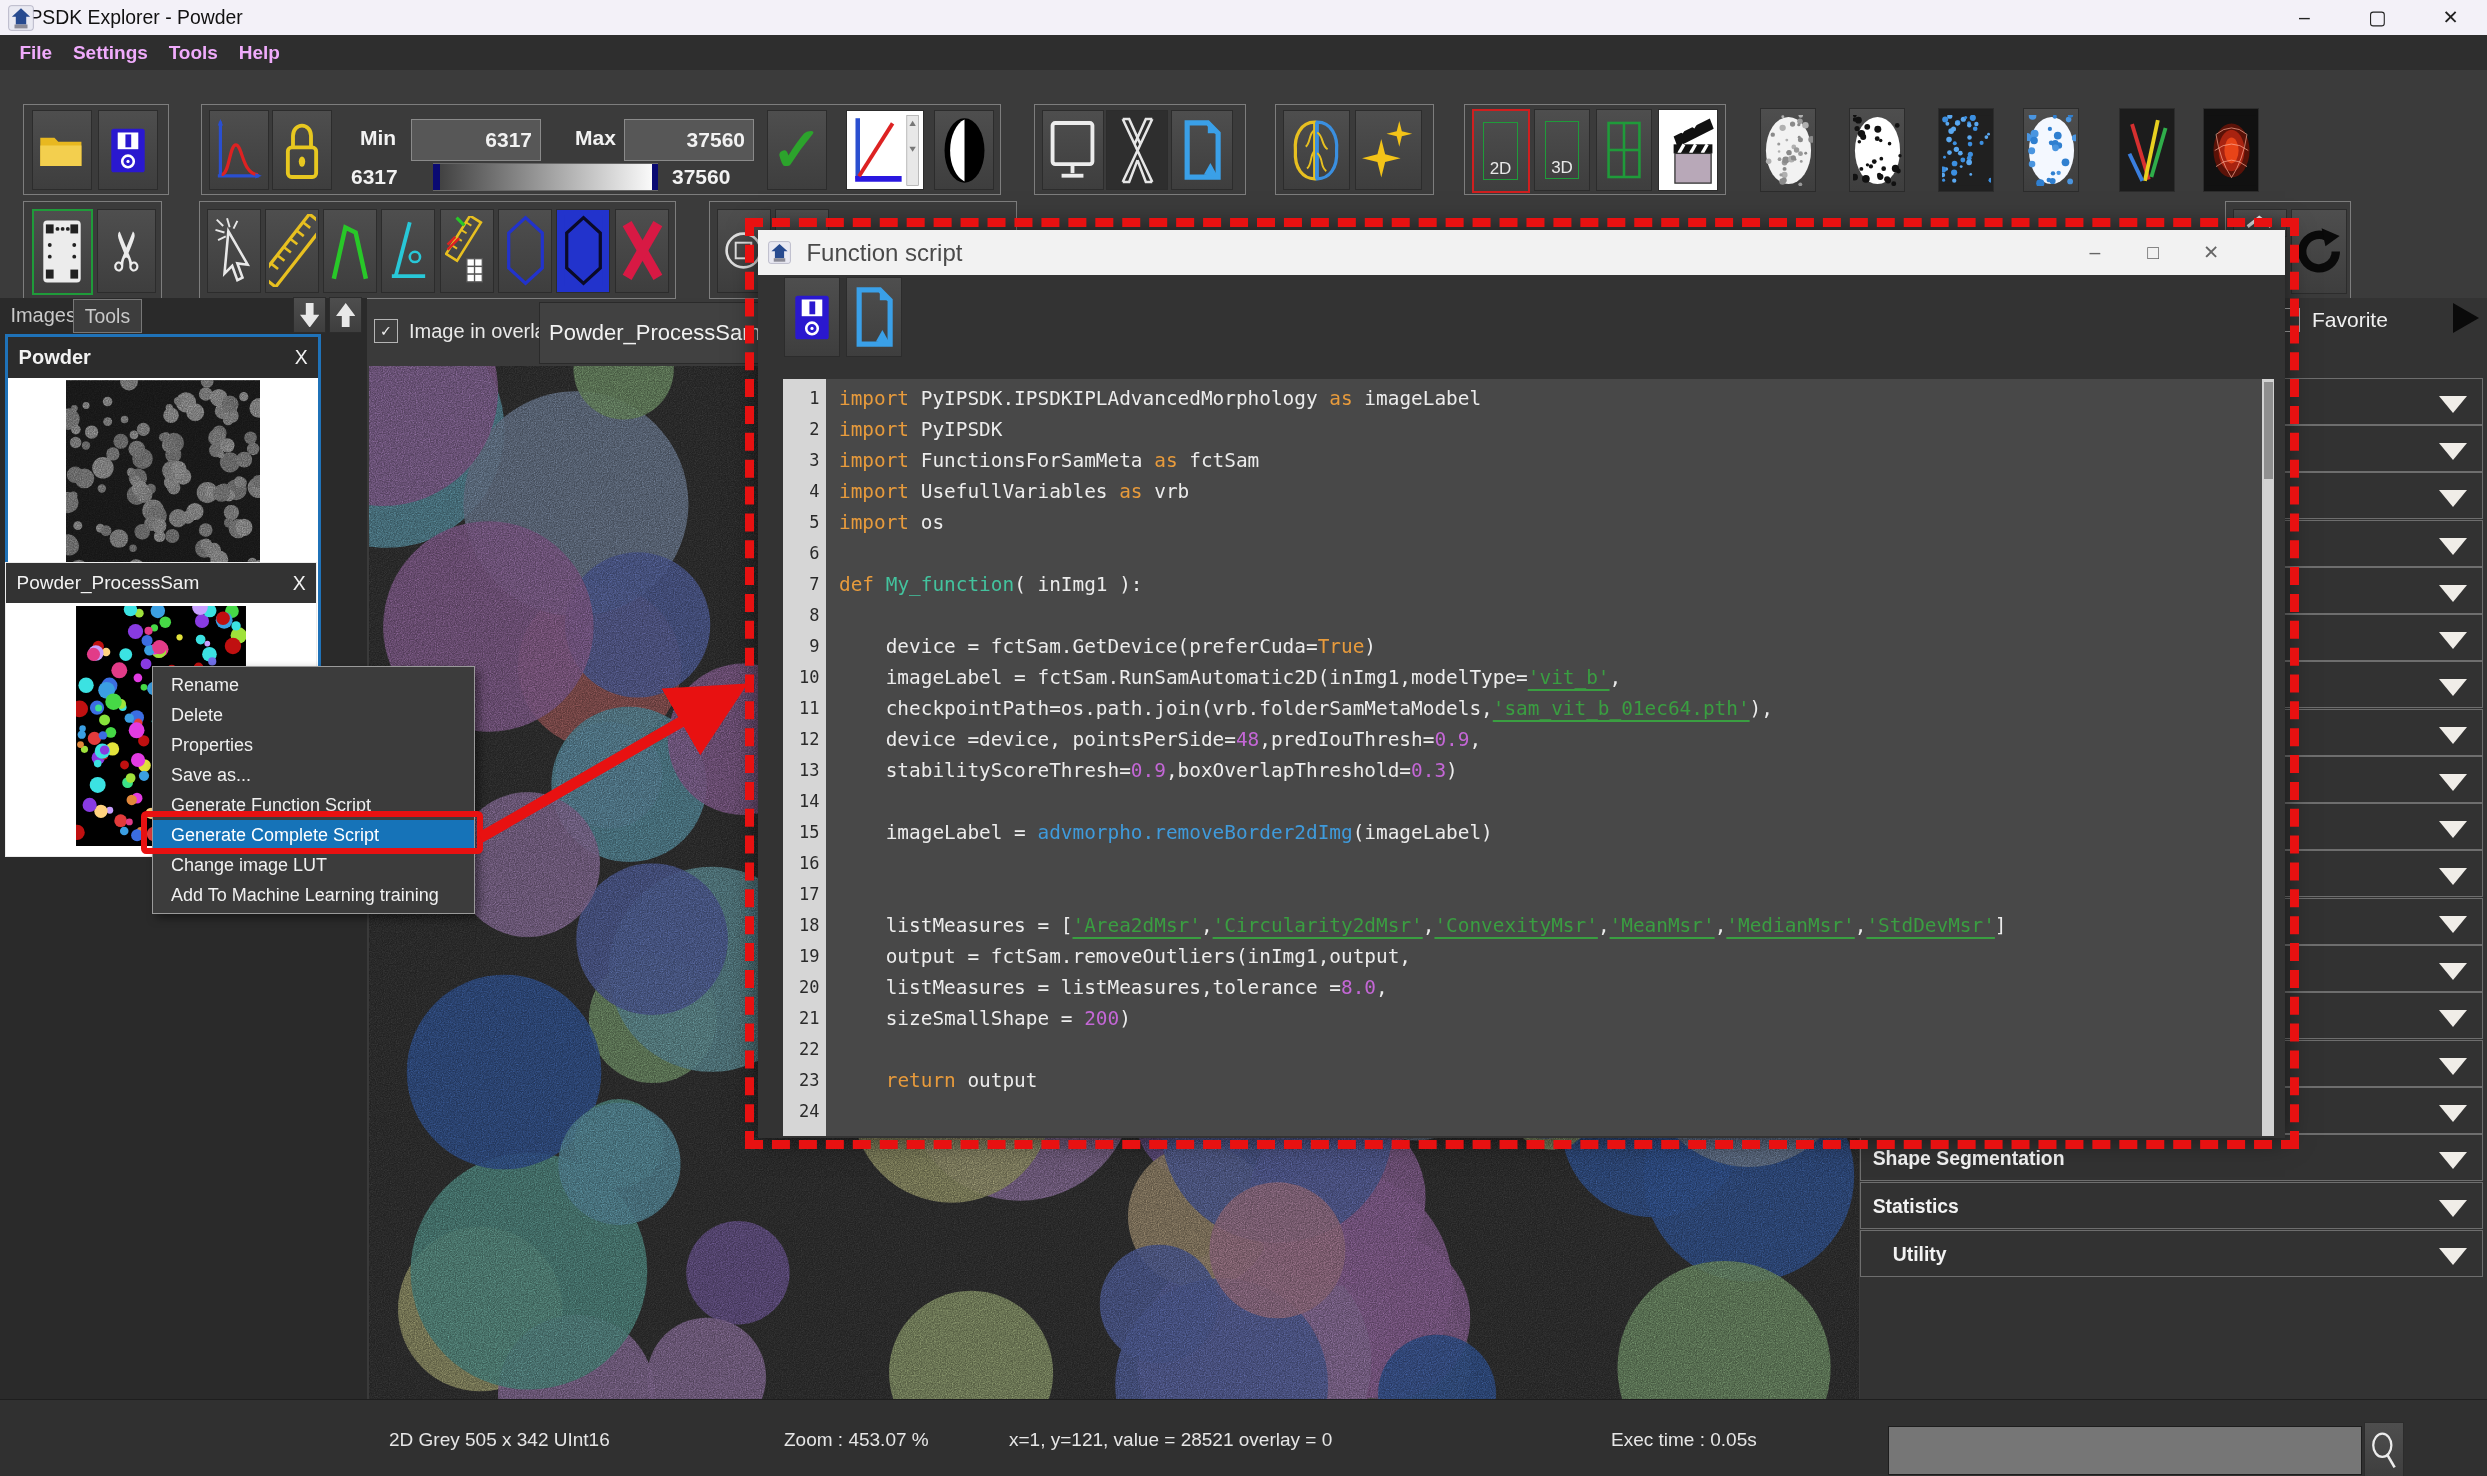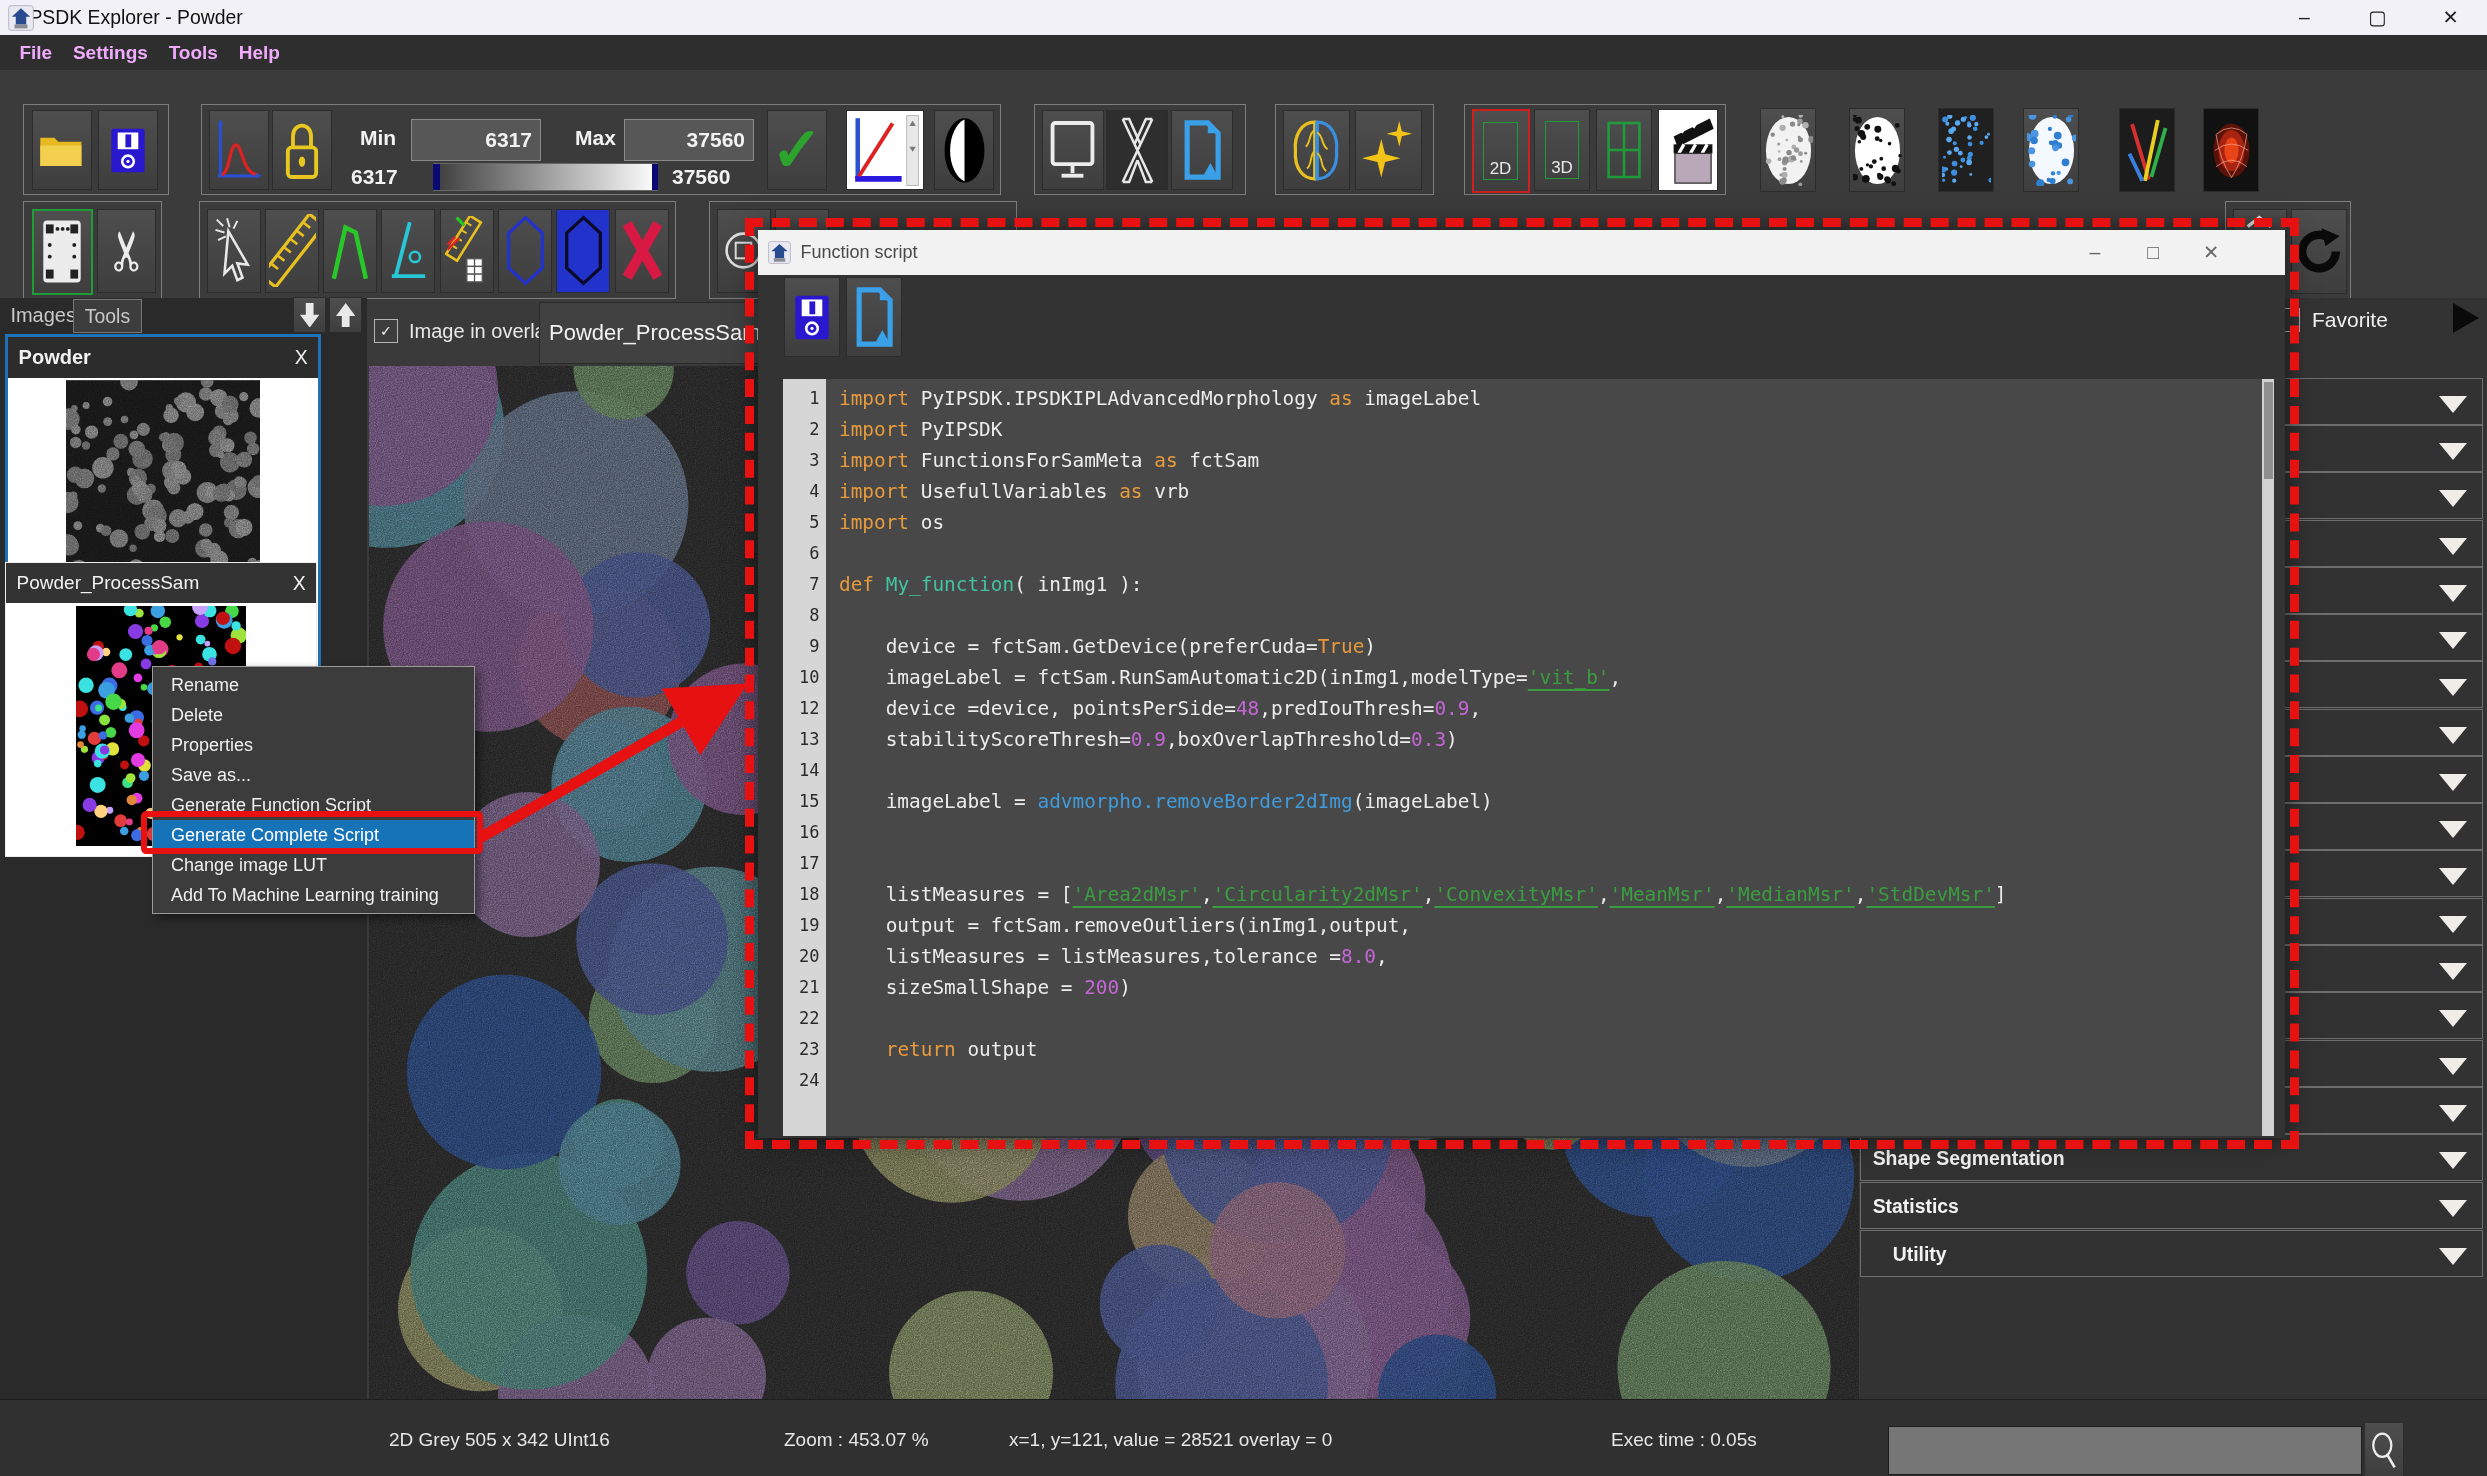--- a/index.html
+++ b/index.html
@@ -61,21 +61,21 @@
   .tri-play{width:0;height:0;border-top:15.5px solid transparent;border-bottom:15.5px solid transparent;
             border-left:26px solid #0a0a0a;}
   
   #statusbar{left:0;top:1399px;width:2487px;height:78px;background:#303030;border-top:0.6px solid #1e1e1e;}
   .stxt{position:absolute;font-size:19px;color:#e6e6e6;top:28.5px;}
   #searchbox{left:1888px;top:1425px;width:468px;height:45px;background:#767676;border:0.6px solid #1d1d1d;}
   
   #dialog{left:758px;top:230px;width:1527px;height:908px;background:#333;z-index:40;
           box-shadow:0 0 26px rgba(0,0,0,.6);}
   #dlg-title{height:45px;background:#f2f2f2;display:flex;align-items:center;}
-  #dlg-title .t{font-size:18px;color:#4a4a4a;margin-left:9px;}
+  #dlg-title .t{font-size:24px;color:#4a4a4a;margin-left:15px;}
   .dbtn{width:58px;height:45px;display:flex;align-items:center;justify-content:center;font-size:19.4px;color:#666;}
   #dashframe{left:745px;top:218px;width:1554px;height:931px;border:9.7px dashed #e81111;
              box-sizing:border-box;z-index:50;pointer-events:none;}
   
   #editor{left:25px;top:149px;width:1491px;height:757px;background:#484848;position:absolute;overflow:hidden;}
   #gutterbg{position:absolute;left:0;top:0;width:43px;height:100%;background:#d6d6d6;}
   #code-lines{position:absolute;left:0;top:3.9px;width:100%;}
   .cl{display:flex;height:31px;align-items:center;}
   .ln{width:43px;flex:0 0 43px;text-align:right;padding-right:6.5px;box-sizing:border-box;
       color:#2a2a2a;font-size:17px;font-family:"DejaVu Sans Mono",monospace;}
@@ -1227,20 +1227,24 @@
           </div>
           <div class="cl">
             <span class="ln">9</span>
             <span class="ct"><span>    device = fctSam.GetDevice(preferCuda=</span><span class="tk-kw">True</span><span>)</span></span>
           </div>
           <div class="cl">
             <span class="ln">10</span>
             <span class="ct"><span>    imageLabel = fctSam.RunSamAutomatic2D(inImg1,modelType=</span><span class="tk-str">'vit_b'</span><span>,</span></span>
           </div>
           <div class="cl">
+            <span class="ln">11</span>
+            <span class="ct"><span>    checkpointPath=os.path.join(vrb.folderSamMetaModels,</span><span class="tk-str">'sam_vit_b_01ec64.pth'</span><span>),</span></span>
+          </div>
+          <div class="cl">
             <span class="ln">12</span>
             <span class="ct"><span>    device =device, pointsPerSide=</span><span class="tk-num">48</span><span>,predIouThresh=</span><span class="tk-num">0.9</span><span>,</span></span>
           </div>
           <div class="cl">
             <span class="ln">13</span>
             <span class="ct"><span>    stabilityScoreThresh=</span><span class="tk-num">0.9</span><span>,boxOverlapThreshold=</span><span class="tk-num">0.3</span><span>)</span></span>
           </div>
           <div class="cl">
             <span class="ln">14</span>
             <span class="ct"></span>

